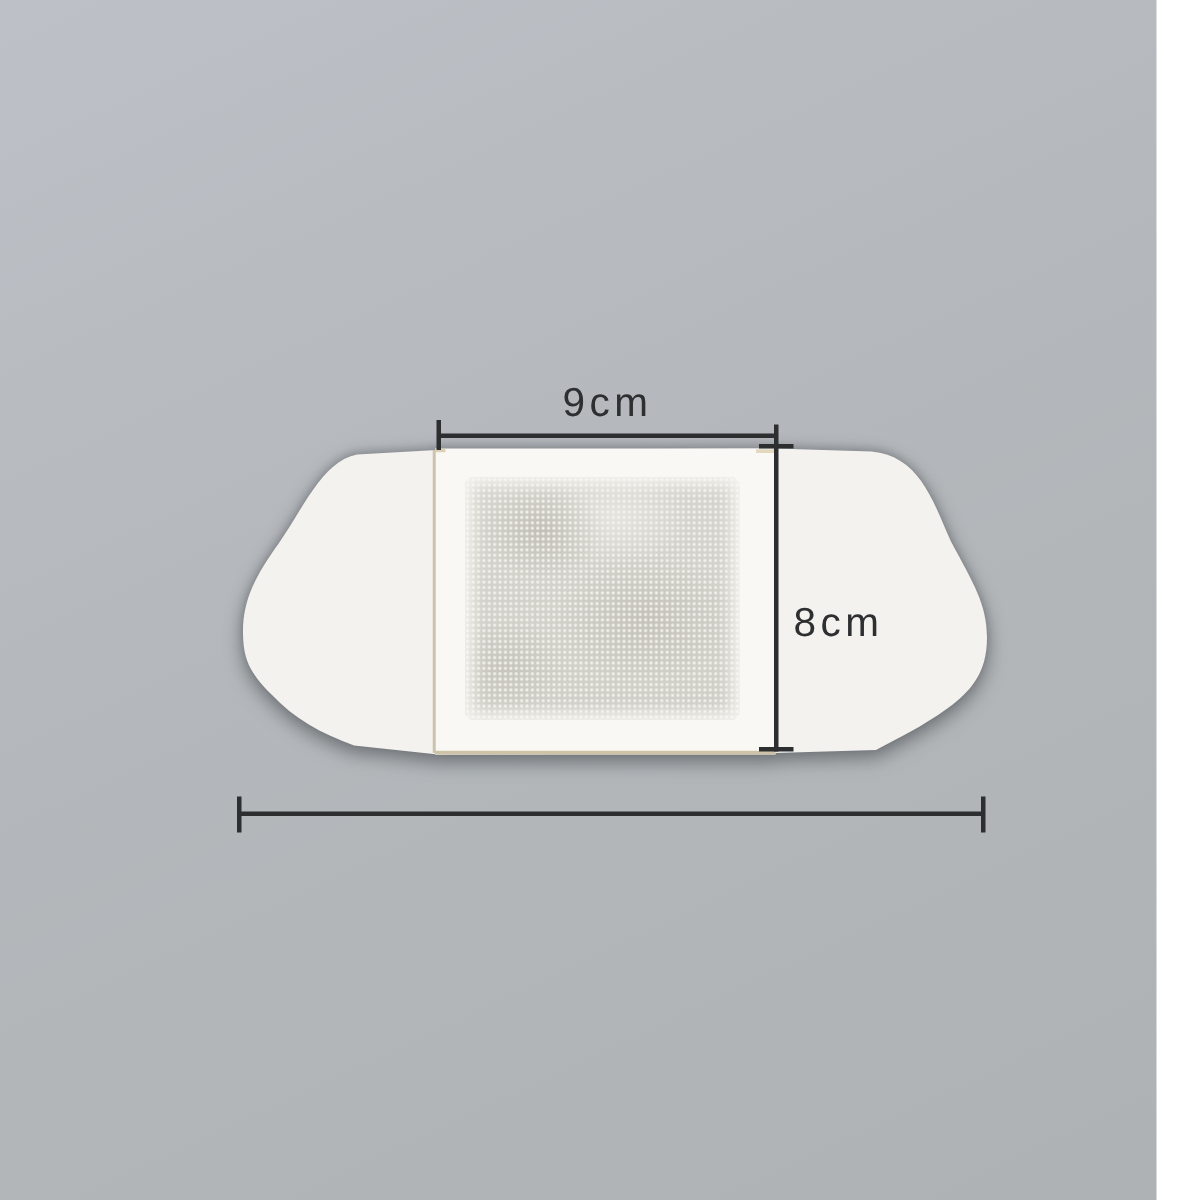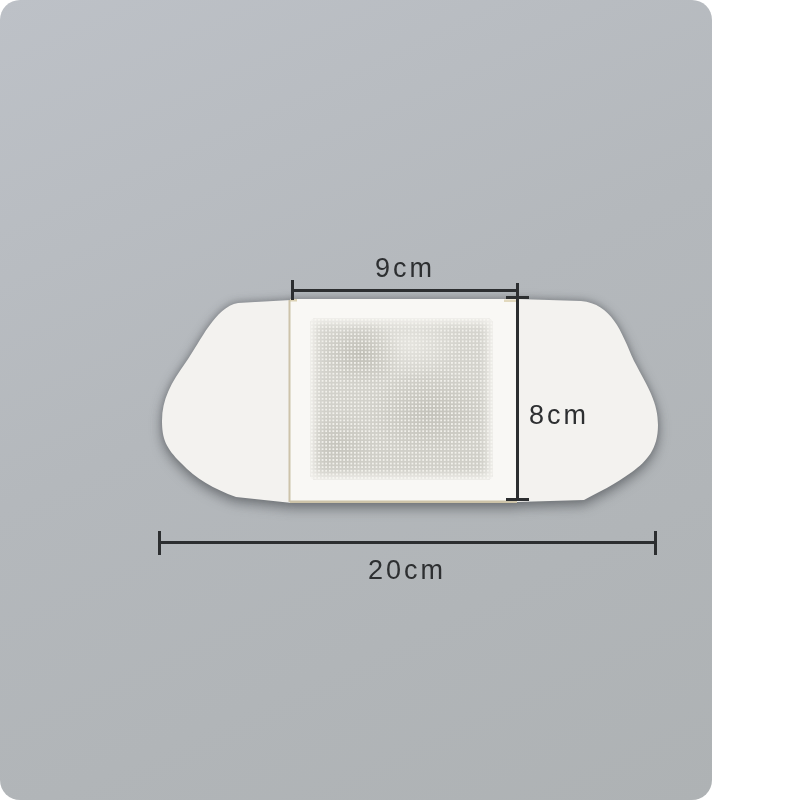--- a/index.html
+++ b/index.html
@@ -1,23 +1,22 @@
 <!DOCTYPE html>
 <html style="--bg-top: #bdc1c7; --bg-mid: #b4b8bc; --bg-bottom: #aeb2b4; --patch-wing: #f3f2ef; --patch-liner: #f9f8f5; --adhesive-edge: #c6bb9d; --pad-base: #d3d2cc; --dim-line: #2c2e30; --dim-text: #2d2f31;"><head>
 <meta charset="utf-8">
 <style>
   html, body { margin: 0; padding: 0; }
   #stage {
     position: relative;
-    width: 712px;
+    width: 771px;
     height: 800px;
     overflow: hidden;
     background: linear-gradient(155deg, var(--bg-top, #bdc1c7) 0%, var(--bg-mid, #b4b8bc) 45%, var(--bg-bottom, #aeb2b4) 100%);
     font-family: "Liberation Sans", sans-serif;
-    border-radius: 20px;
   }
 
   
   #patch-svg {
     position: absolute;
     left: 0; top: 0;
     width: 800px; height: 800px;
     filter: drop-shadow(0 5px 6px rgba(60,64,68,0.50)) drop-shadow(0 -2px 3px rgba(84,88,92,0.38));
   }
 
@@ -85,15 +84,14 @@
   <div class="dim-label center-120" style="left:345px; top:254px;">9cm</div>
 
   <div class="dim" style="left:515.5px; top:283px; width:3px; height:218px;"></div>
   <div class="dim" style="left:506px; top:296px; width:23px; height:3px;"></div>
   <div class="dim" style="left:506px; top:498px; width:23px; height:3px;"></div>
   <div class="dim-label" style="left:529px; top:385px;margin-top:16px;">8cm</div>
 
   <div class="dim" style="left:159px; top:541px; width:497px; height:3px;"></div>
   <div class="dim" style="left:158px; top:531px; width:3px; height:24px;"></div>
   <div class="dim" style="left:654px; top:531px; width:3px; height:24px;"></div>
-  <div class="dim-label center-120" style="left:347px; top:556px;">20cm</div>
 
 </div>
 
 </body></html>

